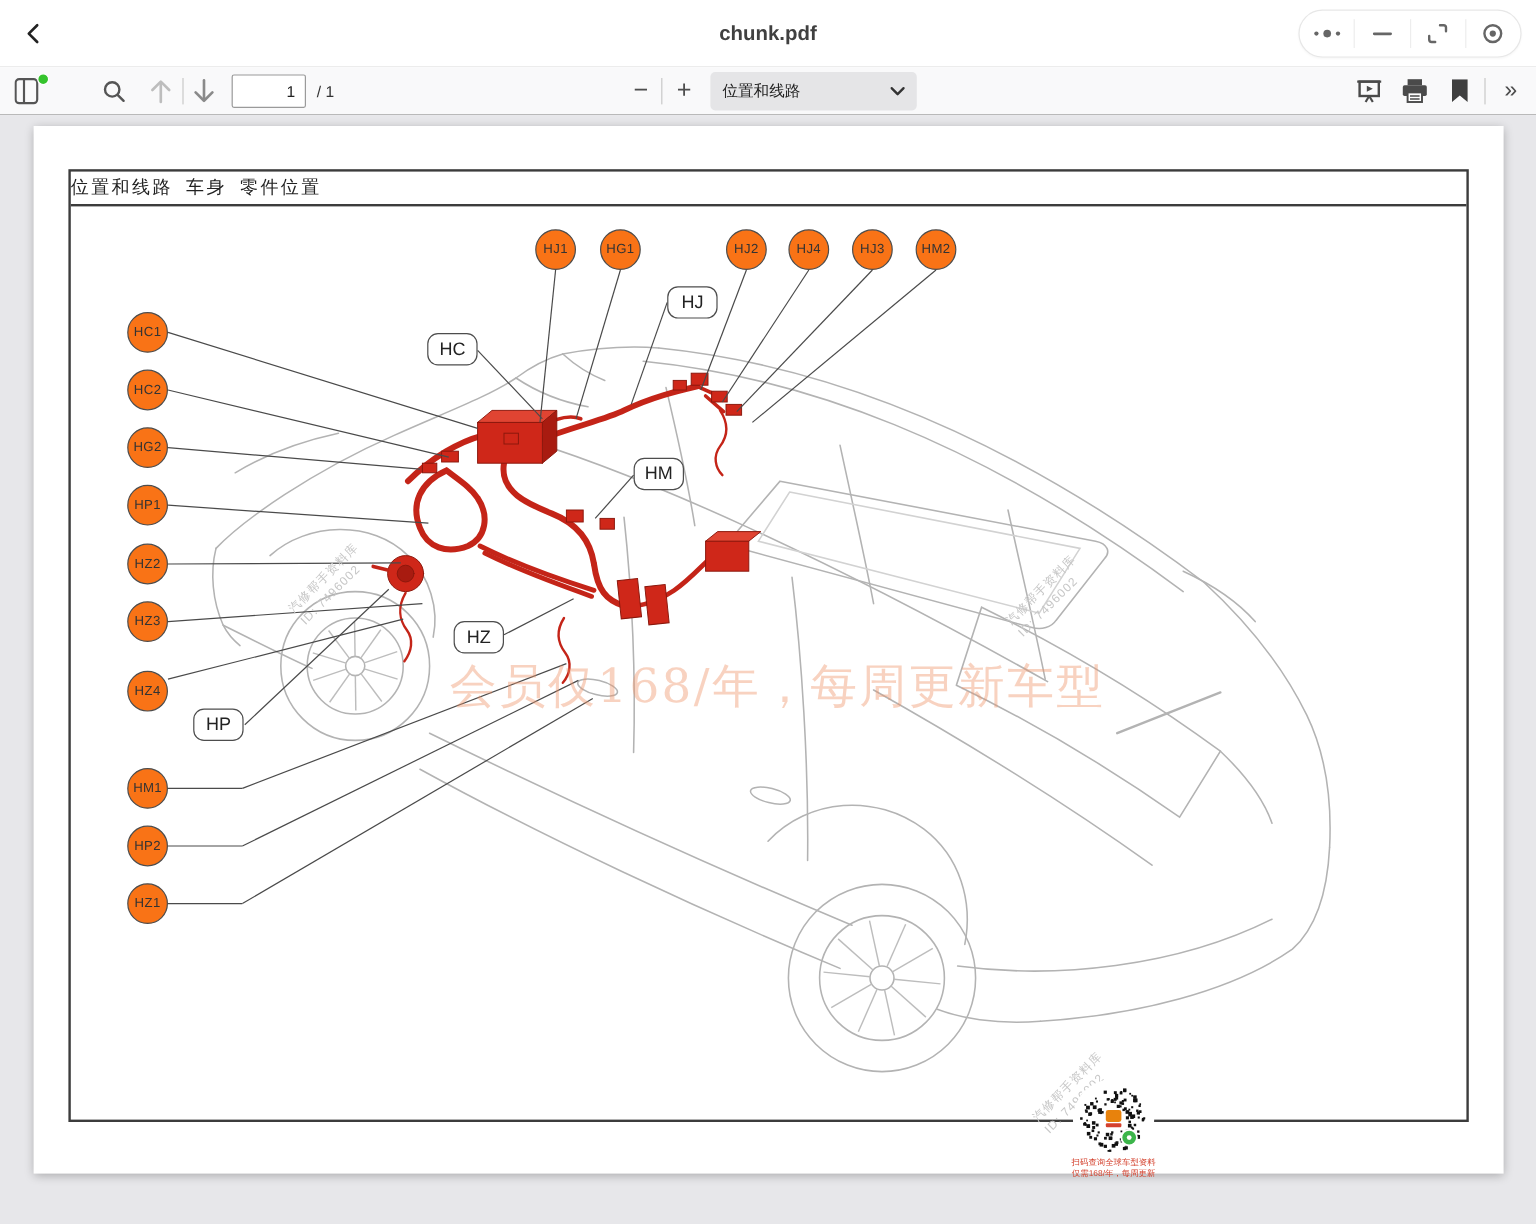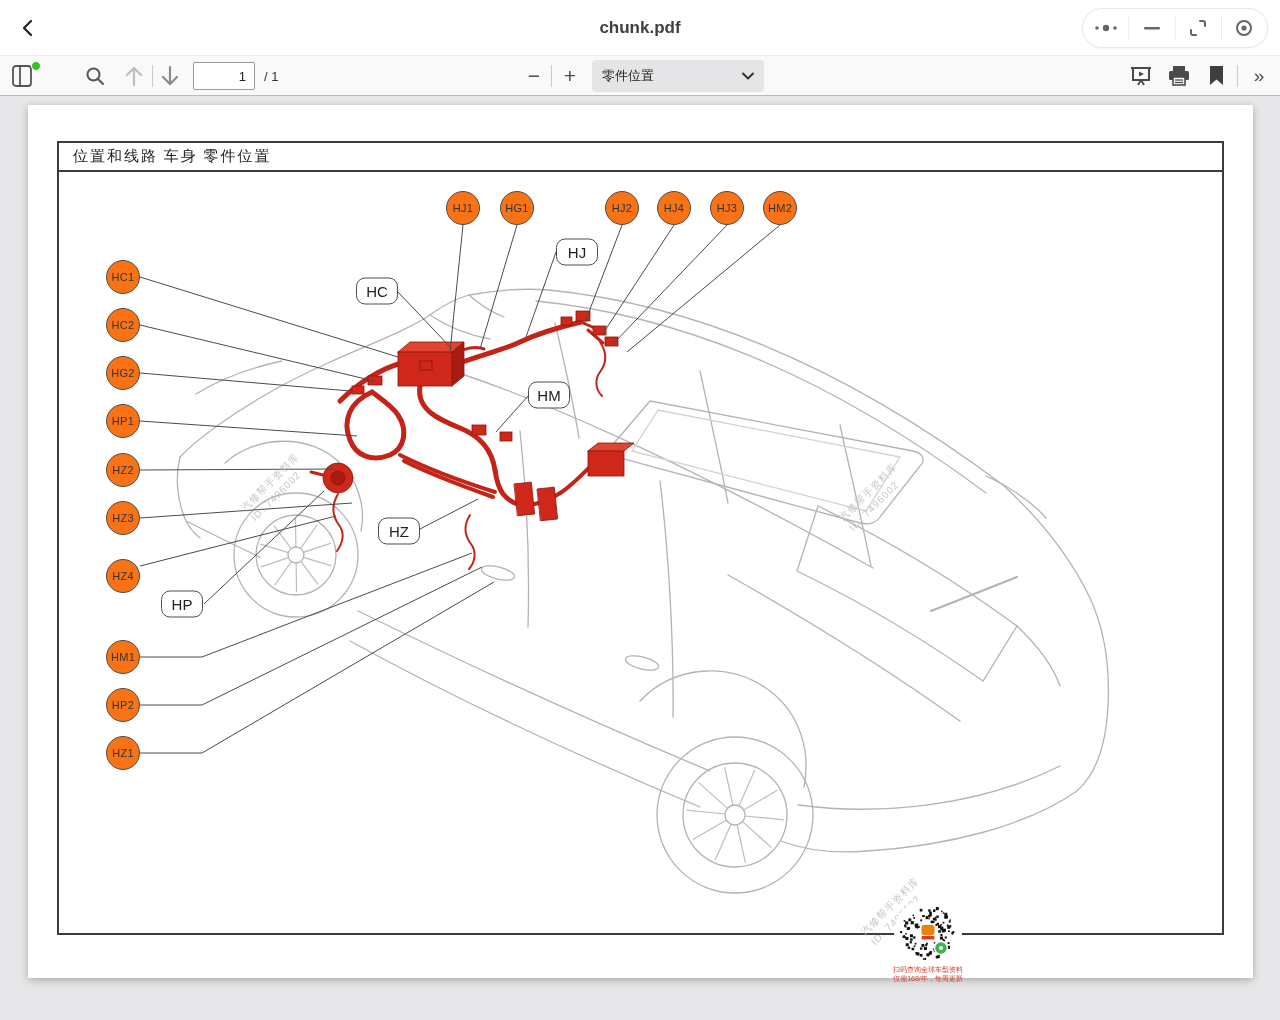--- a/index.html
+++ b/index.html
@@ -31,21 +31,21 @@
     border-radius:4px;display:flex;align-items:center;padding:0 10px;cursor:pointer}
   .zoom-select .lbl{flex:1;font-size:13px;color:#222}
   .green-dot{position:absolute;left:23px;top:5px;width:10px;height:10px;border-radius:50%;
     background:#35c32c;border:1px solid #fff}
   
   .viewer{position:absolute;left:0;top:96px;width:1280px;height:924px;background:#e7e7ea;overflow:hidden}
   .page{position:absolute;left:28px;top:9px;width:1225px;height:873px;background:#fff;
     box-shadow:0 2px 8px rgba(0,0,0,.28)}
   .content-box{position:absolute;left:29px;top:36px;width:1167px;height:794px;border:2px solid #3c3c3c;z-index:1}
   .content-head{position:absolute;left:0;top:0;width:100%;height:29px;border-bottom:2px solid #3c3c3c;
-    display:flex;align-items:center;padding-left:14px;font-family:Liberation Serif, serif;
+    display:flex;align-items:center;padding-left:0;font-family:Liberation Mono, monospace;
     font-size:15px;letter-spacing:2px;color:#222}
   .diagram-svg{position:absolute;left:0;top:0;width:1225px;height:873px;z-index:2}
   .callout-circle{position:absolute;width:34px;height:34px;border:1.4px solid #4d4d4d;border-radius:50%;
     background:#f97316;display:flex;align-items:center;justify-content:center;font-size:11px;color:#333;
     transform:translate(-50%,-50%);z-index:4;letter-spacing:.3px}
   .group-label{position:absolute;min-width:42px;height:27px;padding:0 8px;border:1.4px solid #4d4d4d;
     border-radius:9px;background:#fff;display:flex;align-items:center;justify-content:center;
     font-size:15px;color:#222;transform:translate(-50%,-50%);z-index:4}
   .pink-wm{position:absolute;white-space:nowrap;color:rgba(238,148,106,.42);z-index:3;
     font-family:"DejaVu Serif","Liberation Serif",serif}
@@ -127,21 +127,21 @@
       <polyline points="2,12 9,19 16,12" fill="none" stroke="#8a8a8a" stroke-width="2.2" stroke-linecap="round" stroke-linejoin="round"></polyline>
     </svg>
   </div>
   <input class="page-input" value="1" style="">
   <div class="page-total">/ 1</div>
 
   <div class="tb-icon zoom-btn" style="left:520px">−</div>
   <div class="tb-sep" style="left:551px"></div>
   <div class="tb-icon zoom-btn" style="left:556px">+</div>
   <div class="zoom-select">
-    <span class="lbl">零件位置</span>
+    <span class="lbl">位置和线路</span>
     <svg width="12" height="8" viewBox="0 0 12 8">
       <polyline points="1,1.5 6,6.5 11,1.5" fill="none" stroke="#333" stroke-width="2" stroke-linecap="round" stroke-linejoin="round"></polyline>
     </svg>
   </div>
 
   <div class="tb-icon" style="left:1128px;width:26px">
     <svg width="22" height="22" viewBox="0 0 22 22">
       <line x1="1" y1="3" x2="21" y2="3" stroke="#4a4a4a" stroke-width="2"></line>
       <rect x="3" y="3" width="16" height="12" fill="none" stroke="#4a4a4a" stroke-width="2"></rect>
       <polygon points="9,6.5 14,9 9,11.5" fill="#4a4a4a"></polygon>
@@ -298,20 +298,21 @@
           <line x1="174" y1="552" x2="444" y2="448"></line>
           <line x1="112" y1="600" x2="174" y2="600"></line>
           <line x1="174" y1="600" x2="454" y2="462"></line>
           <line x1="112" y1="648" x2="174" y2="648"></line>
           <line x1="174" y1="648" x2="466" y2="477"></line>
         </g>
     </svg>
 
     <div id="overlay-layer"></div>
 
+    <div class="pink-wm l2">会员仅168/年，每周更新车型</div>
 
     <div class="diag-wm" style="left:247px;top:382px">
       <div>汽修帮手资料库</div>
         <div>ID: 7496002</div>
     </div>
     <div class="diag-wm" style="left:845px;top:392px">
       <div>汽修帮手资料库</div>
         <div>ID: 7496002</div>
     </div>
     <div class="diag-wm" style="left:867px;top:806px">

